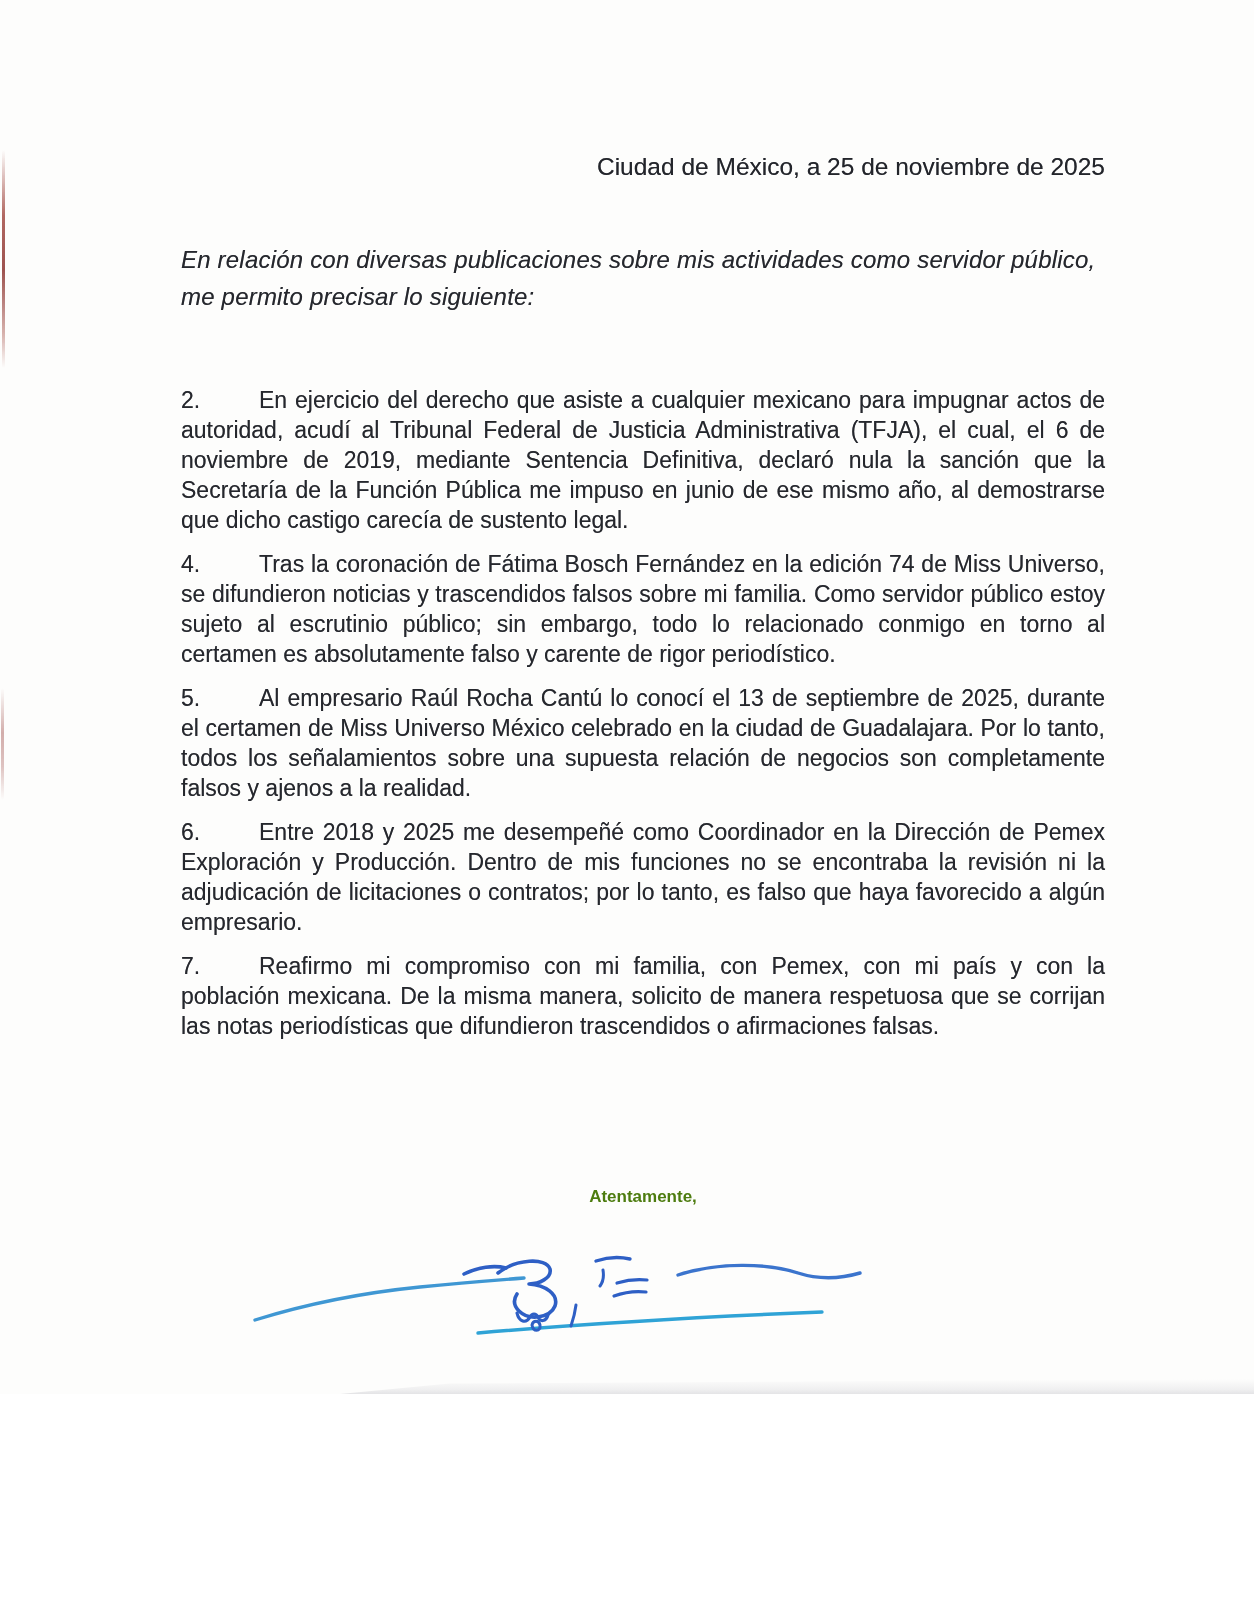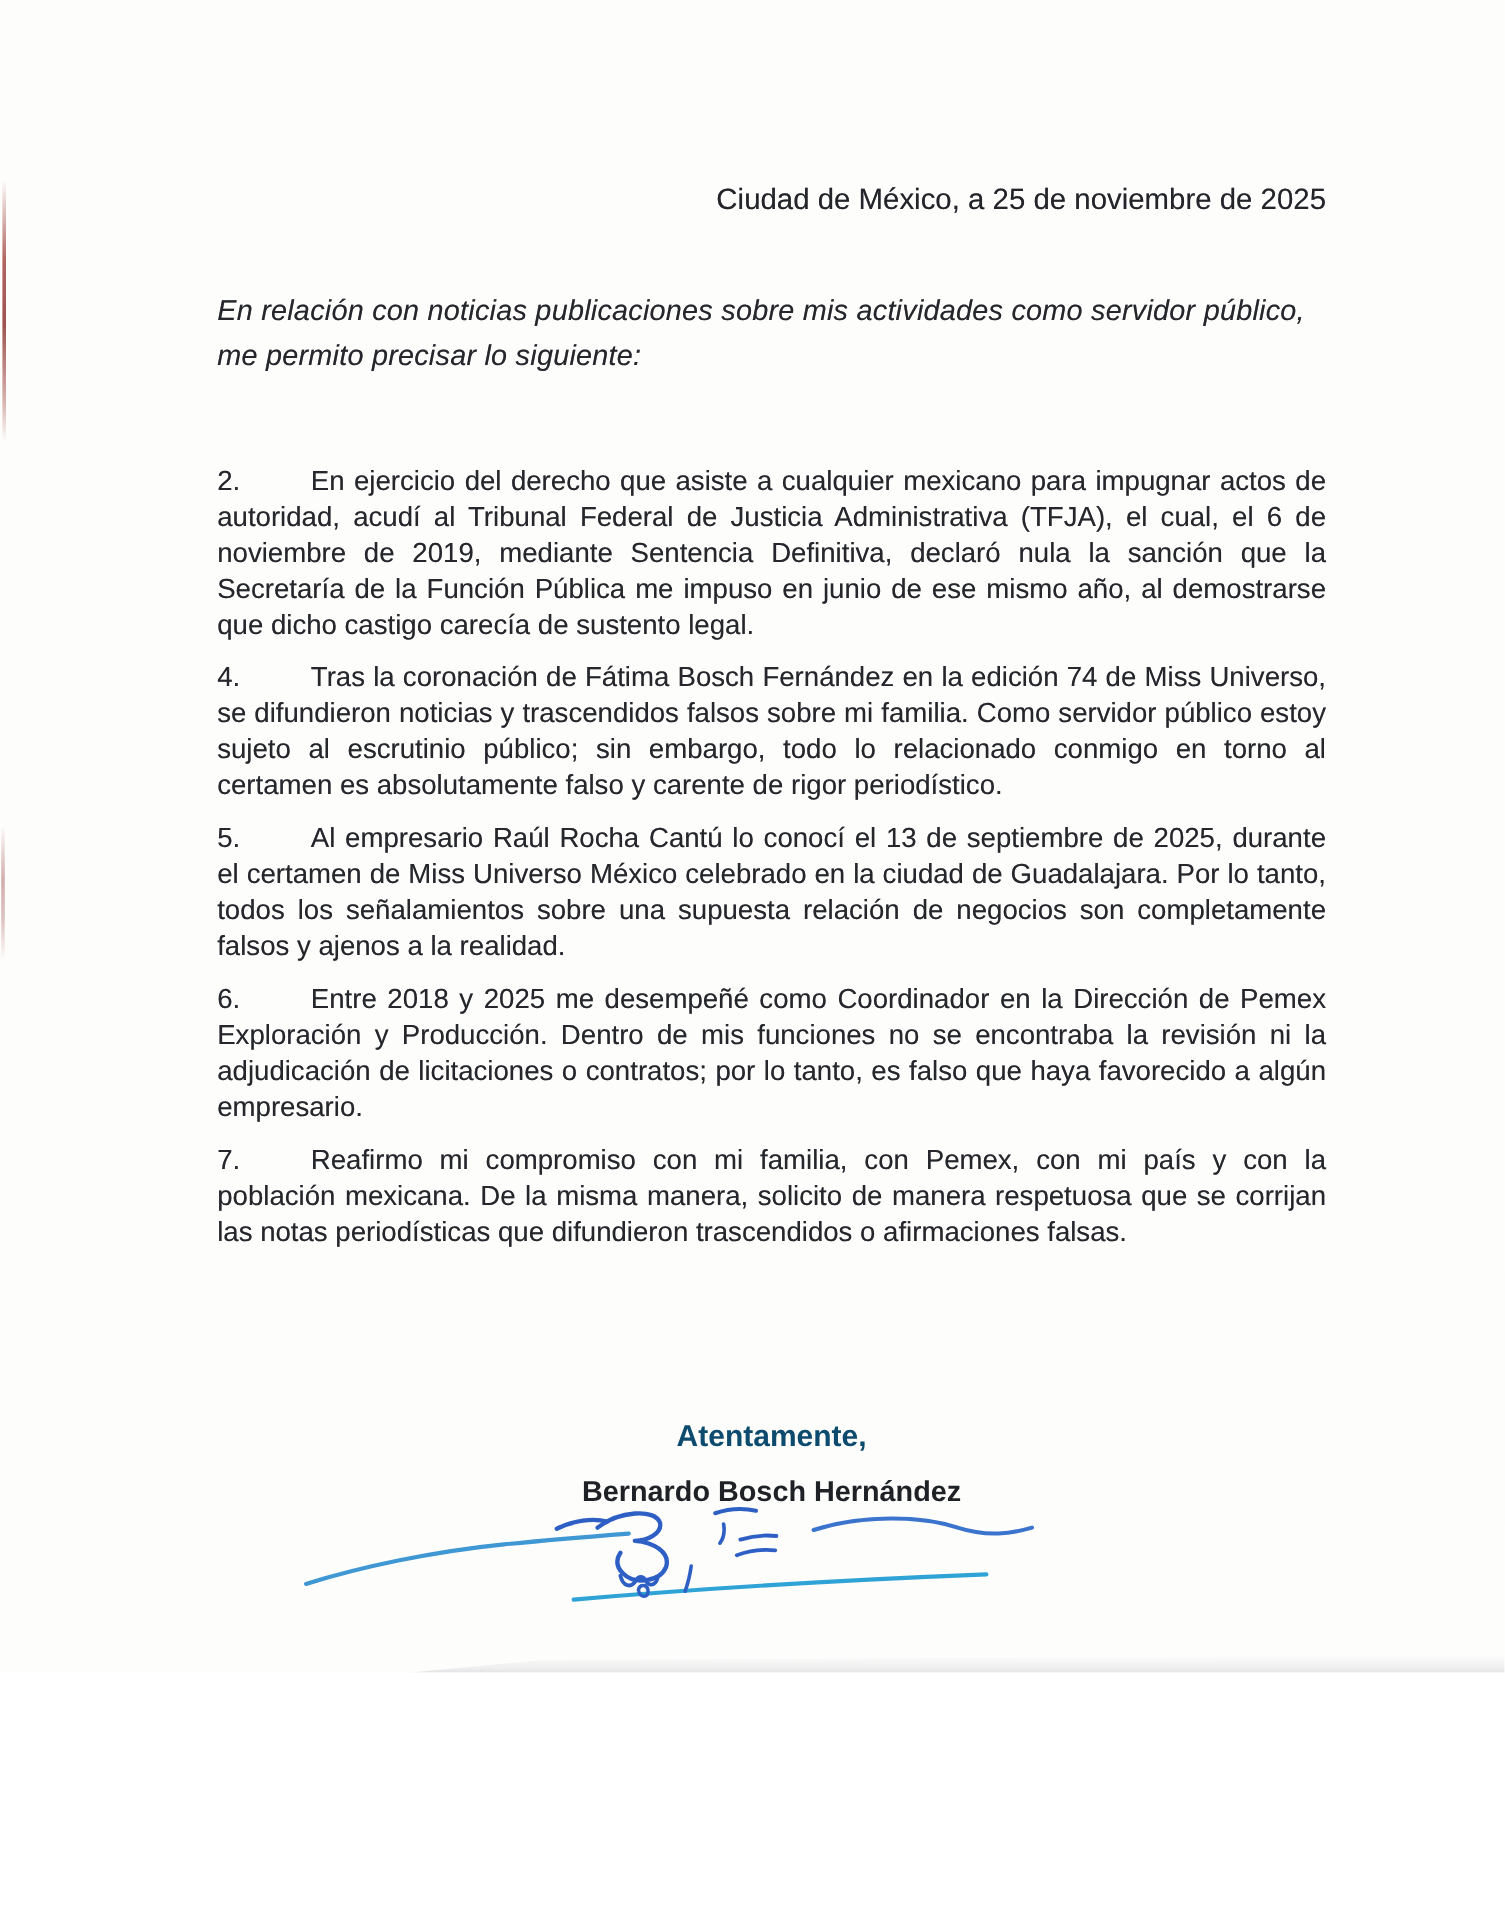--- a/index.html
+++ b/index.html
@@ -32,22 +32,22 @@
     font-size:23px;line-height:30px;
     text-align:justify;
     margin:0 0 14px 0;
     text-shadow:0 0 .4px rgba(35,37,43,.5);
   }
   p.para .num{display:inline-block;width:78px;}
   .closing{
     margin-top:142px;
     text-align:center;
     font-weight:bold;
-    font-size:25px;line-height:28px;
-    color:#0c4a6e;
+    font-size:17px;line-height:28px;
+    color:#4d7c0f;
   }
   .signatory{
     margin-top:19px;
     text-align:center;
     font-weight:bold;
     font-size:24px;line-height:28px;
     color:#1e2126;
   }
   .signature{
     position:absolute;left:240px;top:1230px;
@@ -88,31 +88,30 @@
 <body>
 
 <div class="page">
 
   <div class="edge-line seg1"></div>
   <div class="edge-line seg2"></div>
   <div class="bottom-shadow"></div>
 
   <div class="content">
     <div class="dateline">Ciudad de México, a 25 de noviembre de 2025</div>
-    <div class="intro">En relación con noticias publicaciones sobre mis actividades como servidor público,
+    <div class="intro">En relación con diversas publicaciones sobre mis actividades como servidor público,
 me permito precisar lo siguiente:</div>
     <div class="paras">
         <p class="para"><span class="num">2.</span><span>En ejercicio del derecho que asiste a cualquier mexicano para impugnar actos de autoridad, acudí al Tribunal Federal de Justicia Administrativa (TFJA), el cual, el 6 de noviembre de 2019, mediante Sentencia Definitiva, declaró nula la sanción que la Secretaría de la Función Pública me impuso en junio de ese mismo año, al demostrarse que dicho castigo carecía de sustento legal.</span></p>
         <p class="para"><span class="num">4.</span><span>Tras la coronación de Fátima Bosch Fernández en la edición 74 de Miss Universo, se difundieron noticias y trascendidos falsos sobre mi familia. Como servidor público estoy sujeto al escrutinio público; sin embargo, todo lo relacionado conmigo en torno al certamen es absolutamente falso y carente de rigor periodístico.</span></p>
         <p class="para"><span class="num">5.</span><span>Al empresario Raúl Rocha Cantú lo conocí el 13 de septiembre de 2025, durante el certamen de Miss Universo México celebrado en la ciudad de Guadalajara. Por lo tanto, todos los señalamientos sobre una supuesta relación de negocios son completamente falsos y ajenos a la realidad.</span></p>
         <p class="para"><span class="num">6.</span><span>Entre 2018 y 2025 me desempeñé como Coordinador en la Dirección de Pemex Exploración y Producción. Dentro de mis funciones no se encontraba la revisión ni la adjudicación de licitaciones o contratos; por lo tanto, es falso que haya favorecido a algún empresario.</span></p>
         <p class="para"><span class="num">7.</span><span>Reafirmo mi compromiso con mi familia, con Pemex, con mi país y con la población mexicana. De la misma manera, solicito de manera respetuosa que se corrijan las notas periodísticas que difundieron trascendidos o afirmaciones falsas.</span></p>
       </div>
     <div class="closing">Atentamente,</div>
-    <div class="signatory">Bernardo Bosch Hernández</div>
   </div>
 
   <svg class="signature" viewBox="0 0 640 110" xmlns="http://www.w3.org/2000/svg">
     <path stroke-width="3.4" d="M 15,90 C 60,76 120,63 180,57 C 220,53 258,50 284,48" stroke="#3f97d3"></path>
     <path stroke-width="3.4" d="M 238,103 C 330,95 455,87 582,82" stroke="#2fa3d6"></path>
     <path stroke-width="3.6" d="M 224,44 C 238,37 254,35 266,38" stroke="#2e5fc5"></path>
     <path stroke-width="3.6" d="M 258,43 C 276,29 306,27 310,39 C 312,48 299,54 289,54 C 305,55 319,64 315,76 C 310,88 289,91 279,81 C 274,76 273,70 277,64" stroke="#2e5fc5"></path>
     <path stroke-width="3.2" d="M 277,83 C 279,92 286,94 290,87 C 292,83 296,83 298,87 C 300,92 306,92 308,85" stroke="#2e5fc5"></path>
     <path stroke-width="3" d="M 292,95 C 293,102 301,102 300,95 C 299,90 293,90 292,95" stroke="#2e5fc5"></path>
     <path stroke-width="3" d="M 336,75 C 335,83 333,90 331,96" stroke="#2e5fc5"></path>

